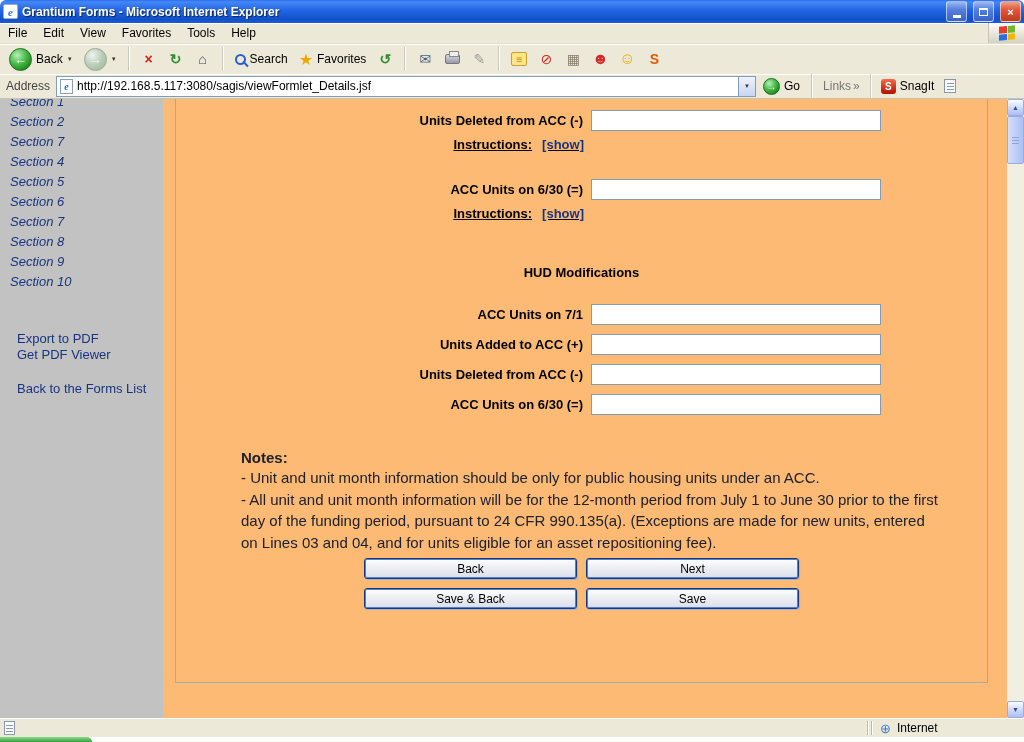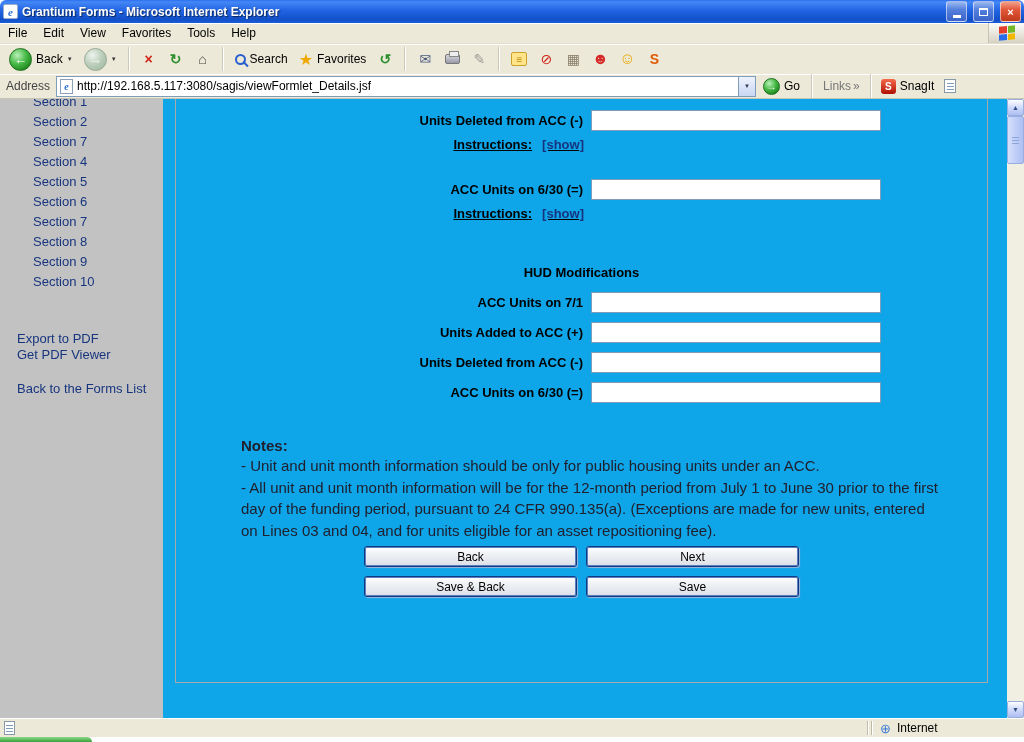--- a/index.html
+++ b/index.html
@@ -88,37 +88,37 @@
   .snagit-group { display:flex; align-items:center; gap:4px; padding:0 5px; cursor:pointer; }
   .mini-doc { width:12px; height:14px; background:#fff; border:1px solid #8899aa; position:relative; }
   .mini-doc::after { content:''; position:absolute; left:2px; top:3px; width:7px; height:1px;
     background:#7f9db9; box-shadow:0 3px 0 #7f9db9, 0 6px 0 #7f9db9; }
 
   
   .page { position:absolute; top:99px; left:0; width:1024px; height:619px; display:flex; background:#fff; }
 
   .sidebar { width:163px; background:#c2c2c2; overflow:hidden; flex:none; }
   .side-list { margin-top:-7px; }
-  .side-item { line-height:20px; padding-left:33px; font-size:13px; color:#17357e; cursor:pointer; white-space:nowrap; }
+  .side-item { line-height:20px; padding-left:10px; font-size:13px; color:#17357e; cursor:pointer; white-space:nowrap;font-style:italic; }
   .side-links { margin-top:39px; }
   .side-link { line-height:16px; padding-left:17px; font-size:13px; color:#17357e; cursor:pointer; white-space:nowrap; }
   .side-link.back-link { margin-top:18px; }
 
-  .main { flex:1; background:#0ea5e9; position:relative; }
+  .main { flex:1; background:#fdba74; position:relative; }
   .panel { position:absolute; top:0; left:12px; width:813px; height:584px;
     border:1px solid #a8a8a8; border-top:none; padding-top:11px; }
   .frow { display:flex; align-items:center; height:21px; }
   .flabel { width:415px; text-align:right; padding-right:8px; font-weight:bold; font-size:13px; color:#000; }
   .finput { width:290px; height:21px; border:1px solid #7F9DB9; font-size:12px; padding:0 3px;
     font-family:"Liberation Sans", sans-serif; }
   .irow { width:408px; text-align:right; font-size:13px; font-weight:bold; margin-top:6px; color:#000;text-decoration:underline; }
   .show-link { color:#17357e; margin-left:10px; cursor:pointer; }
   .group2 { margin-top:27px; }
   .hud-title { text-align:center; font-weight:bold; font-size:13px; margin-top:44px; color:#000; }
-  .hud .frow1 { margin-top:12px; }
+  .hud .frow1 { margin-top:24px; }
   .hud .frown { margin-top:9px; }
   .notes { margin:34px 0 0 65px; width:700px; font-size:15px; color:#20202e; }
   .notes-title { font-weight:bold; margin-bottom:1px; }
   .notes-line { line-height:21.5px; }
   .btn-row { display:flex; justify-content:center; gap:9px; }
   .btn-row1 { margin-top:5px; }
   .btn-row2 { margin-top:9px; }
   .xbtn { width:213px; height:21px; font-size:12px; color:#000; cursor:pointer;
     font-family:"Liberation Sans", sans-serif;
     background:linear-gradient(#ffffff,#eef0f4 40%,#dfe2ea 90%,#d4d8e2);

